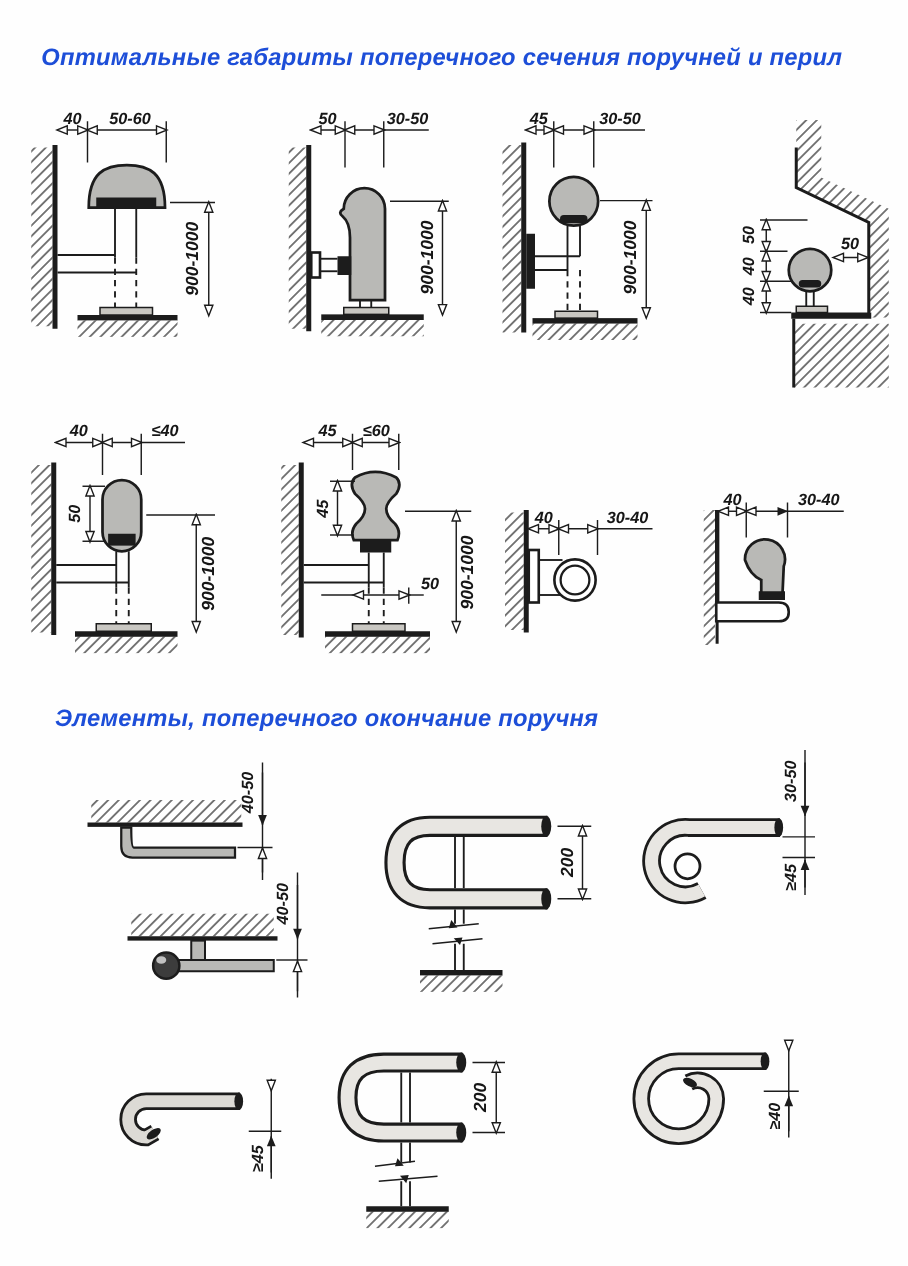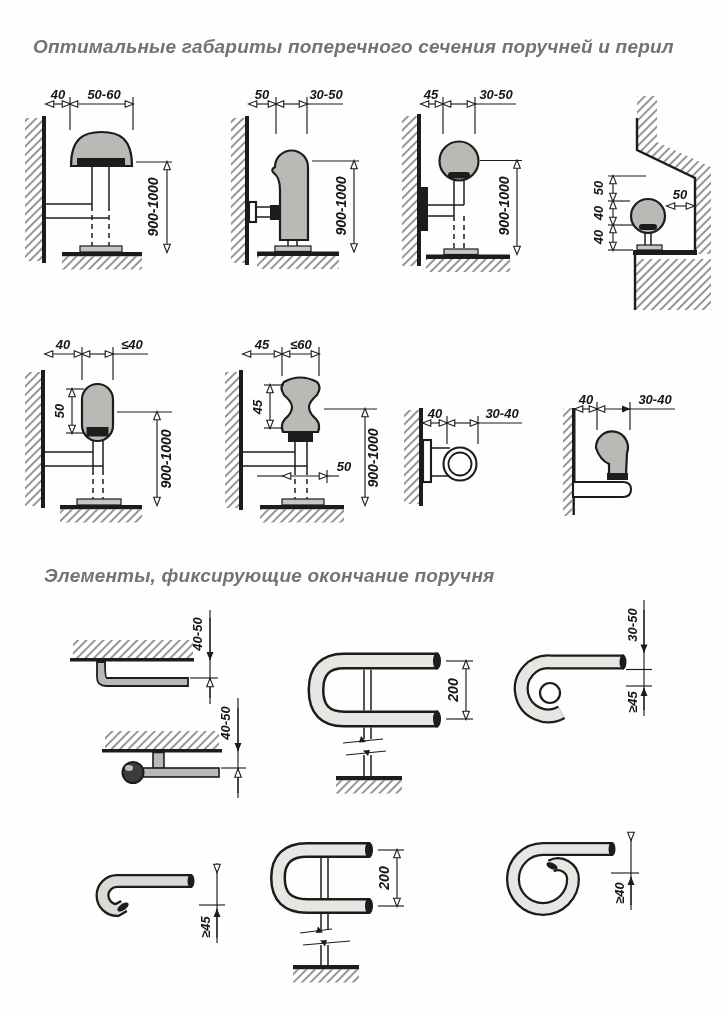--- a/index.html
+++ b/index.html
@@ -1,19 +1,19 @@
 <!DOCTYPE html>
 <html><head>
 <meta charset="utf-8">
 <style>
   html,body{margin:0;padding:0;background:#fff;}
   .page{position:relative;width:726px;height:1013px;background:#fefefe;
         font-family:"Liberation Sans",sans-serif;overflow:hidden;}
   .title{position:absolute;font-style:italic;font-weight:bold;font-size:19px;
-         color:#737373;white-space:nowrap;letter-spacing:.2px;}
+         color:#1d4ed8;white-space:nowrap;letter-spacing:.2px;}
   svg.d{position:absolute;overflow:visible;}
   svg text{font-family:"Liberation Sans",sans-serif;font-style:italic;font-weight:bold;
            font-size:13px;fill:#161616;text-anchor:middle;}
   svg text.big{font-size:14px;}
   .dim{stroke:#1c1c1c;stroke-width:1.15;fill:none;}
   .thin{stroke:#1c1c1c;stroke-width:1.5;fill:none;}
   .dash{stroke:#1c1c1c;stroke-width:1.5;fill:none;stroke-dasharray:5,4;}
   .out{stroke:#1c1c1c;stroke-width:2.2;fill:#b9b9b6;}
   .outw{stroke:#1c1c1c;stroke-width:2.1;fill:#ffffff;}
   .pad{stroke:#1c1c1c;stroke-width:1.2;fill:#c9c7c2;}
@@ -236,21 +236,21 @@
     <line class="dim" x1="67" y1="31" x2="112" y2="31"></line>
     <line class="dim" x1="34" y1="24" x2="34" y2="52"></line>
     <line class="dim" x1="67" y1="24" x2="67" y2="52"></line>
     <text x="23" y="26">40</text>
     <text x="92" y="26">30-40</text>
     <path class="out" d="M33,70 A16,16 0 1 1 64,75 L63,97 L46,97 L46,86 Q37,82 33,70 Z"></path>
     <rect x="44" y="95" width="21" height="7" class="ink"></rect>
     <path class="outw" d="M10,104 L60,104 Q68,104 68,111.5 Q68,119 60,119 L10,119 Z" stroke-width="2"></path>
   </svg>
 
-  <div class="title" style="left:44px;top:565px">Элементы, фиксирующие окончание поручня</div>
+  <div class="title" style="left:44px;top:565px">Элементы, поперечного окончание поручня</div>
 
   <svg class="d" style="left:48px;top:598px" width="212" height="118">
     <rect x="25" y="42" width="120" height="18" fill="url(#ht)"></rect>
     <rect x="22" y="60" width="124" height="3.5" class="ink"></rect>
     <path d="M49,64 L49,79 Q49,88 58,88 L140,88 L140,80 L59,80 Q57,80 57,64 Z" fill="#b9b9b6" stroke="#1c1c1c" stroke-width="1.8"></path>
     <line class="dim" x1="162" y1="12" x2="162" y2="106"></line>
     <line class="dim" x1="162" y1="20" x2="162" y2="62" marker-end="url(#af)"></line>
     <line class="dim" x1="162" y1="100" x2="162" y2="81" marker-end="url(#ao)"></line>
     <line class="dim" x1="142" y1="80" x2="170" y2="80"></line>
     <text transform="translate(154,36) rotate(-90)">40-50</text>

